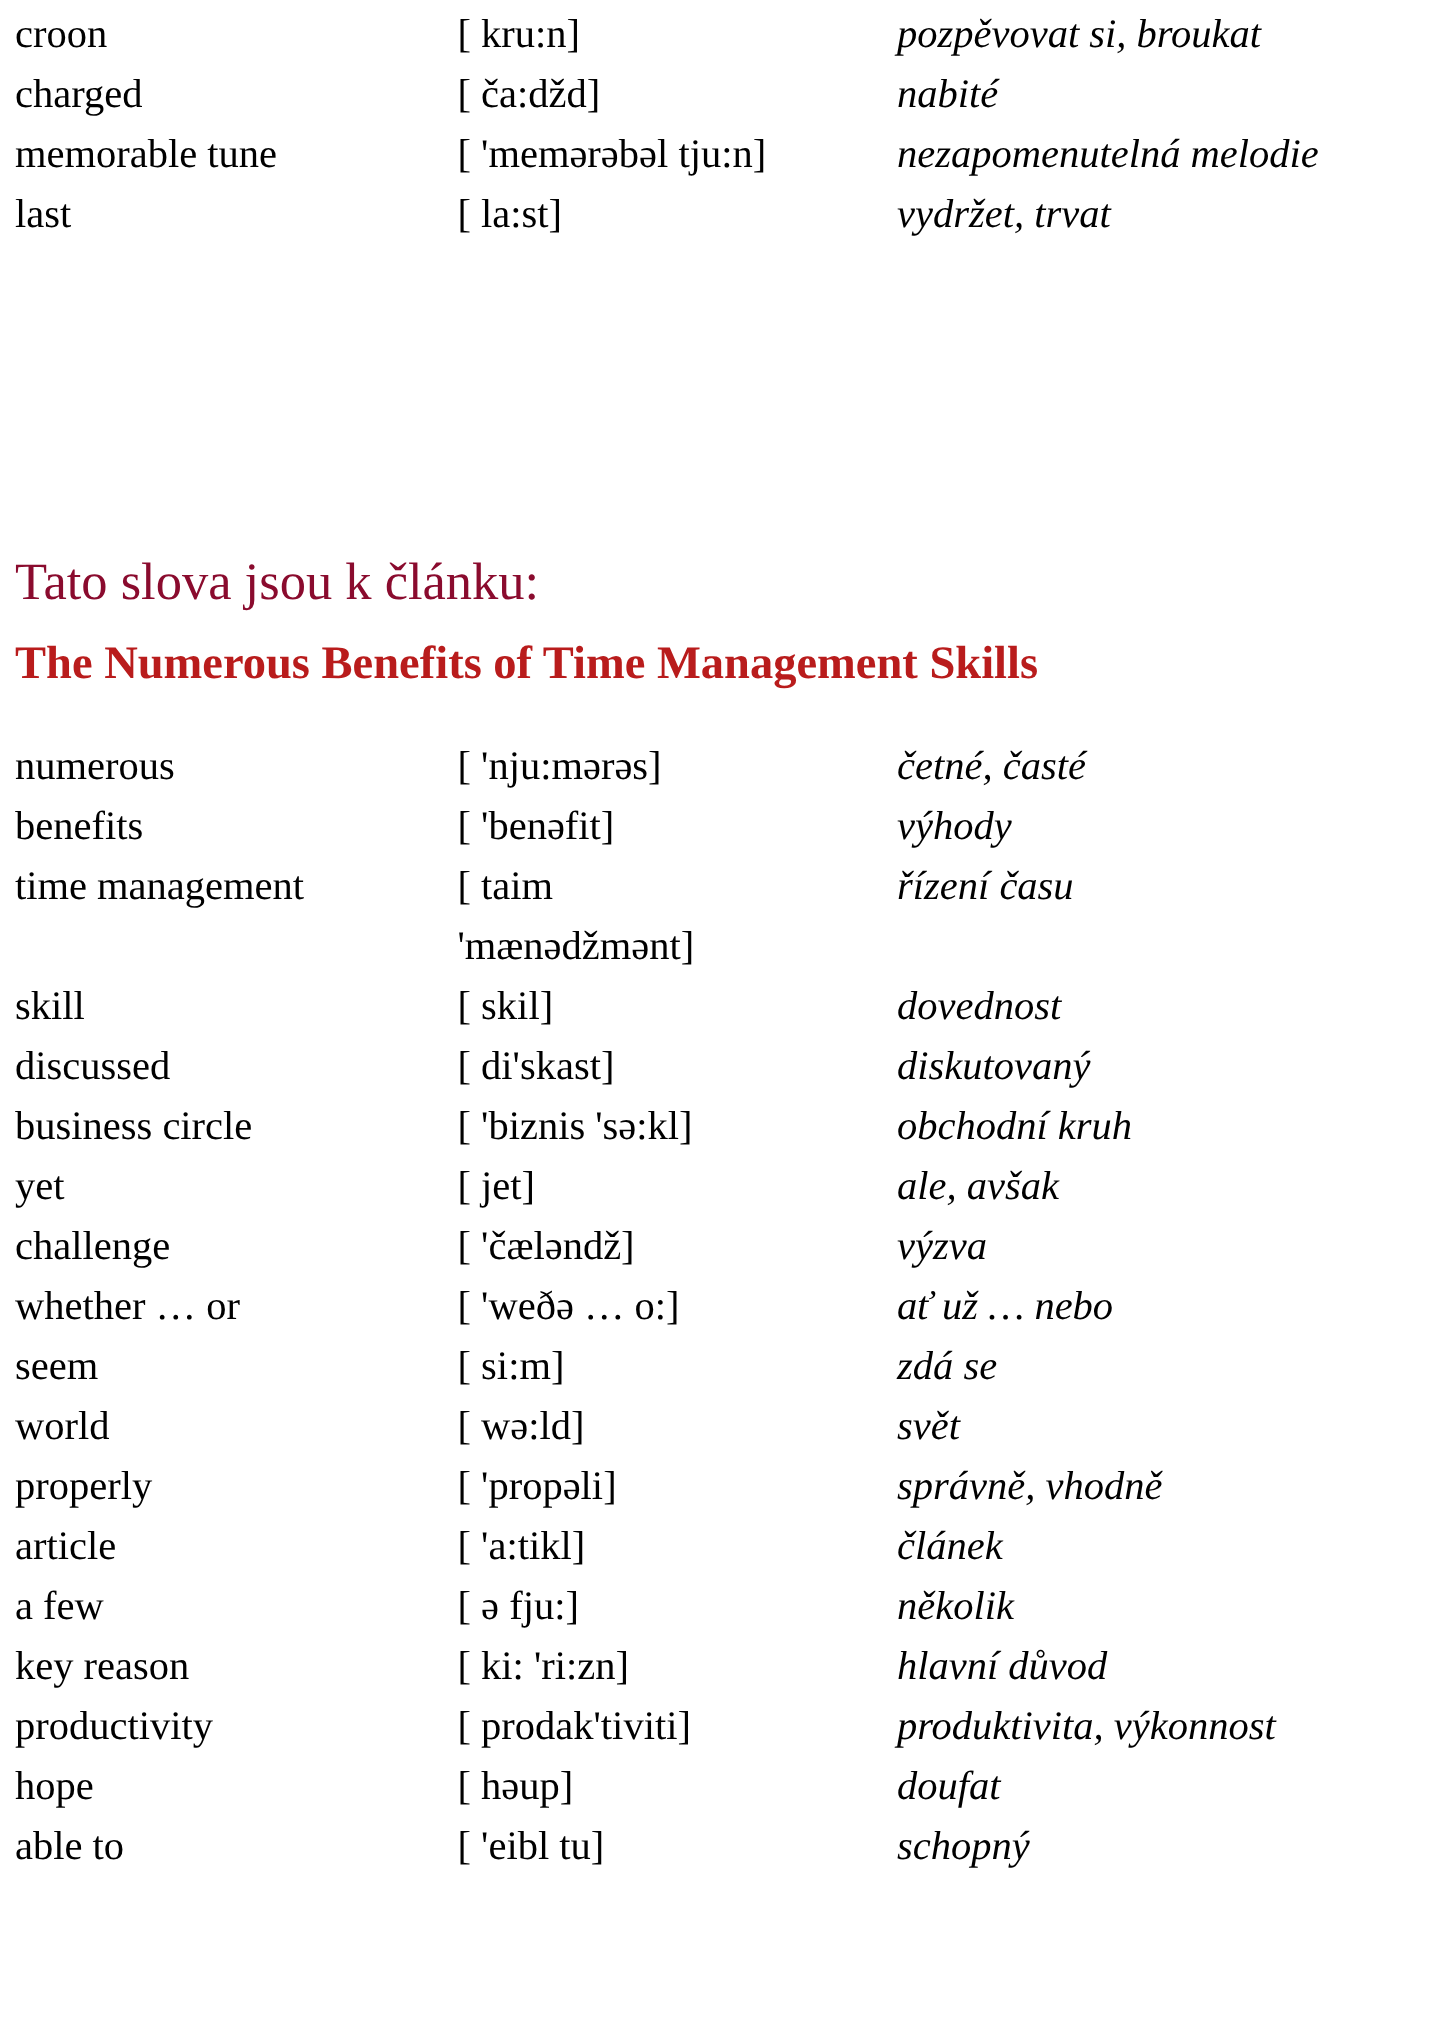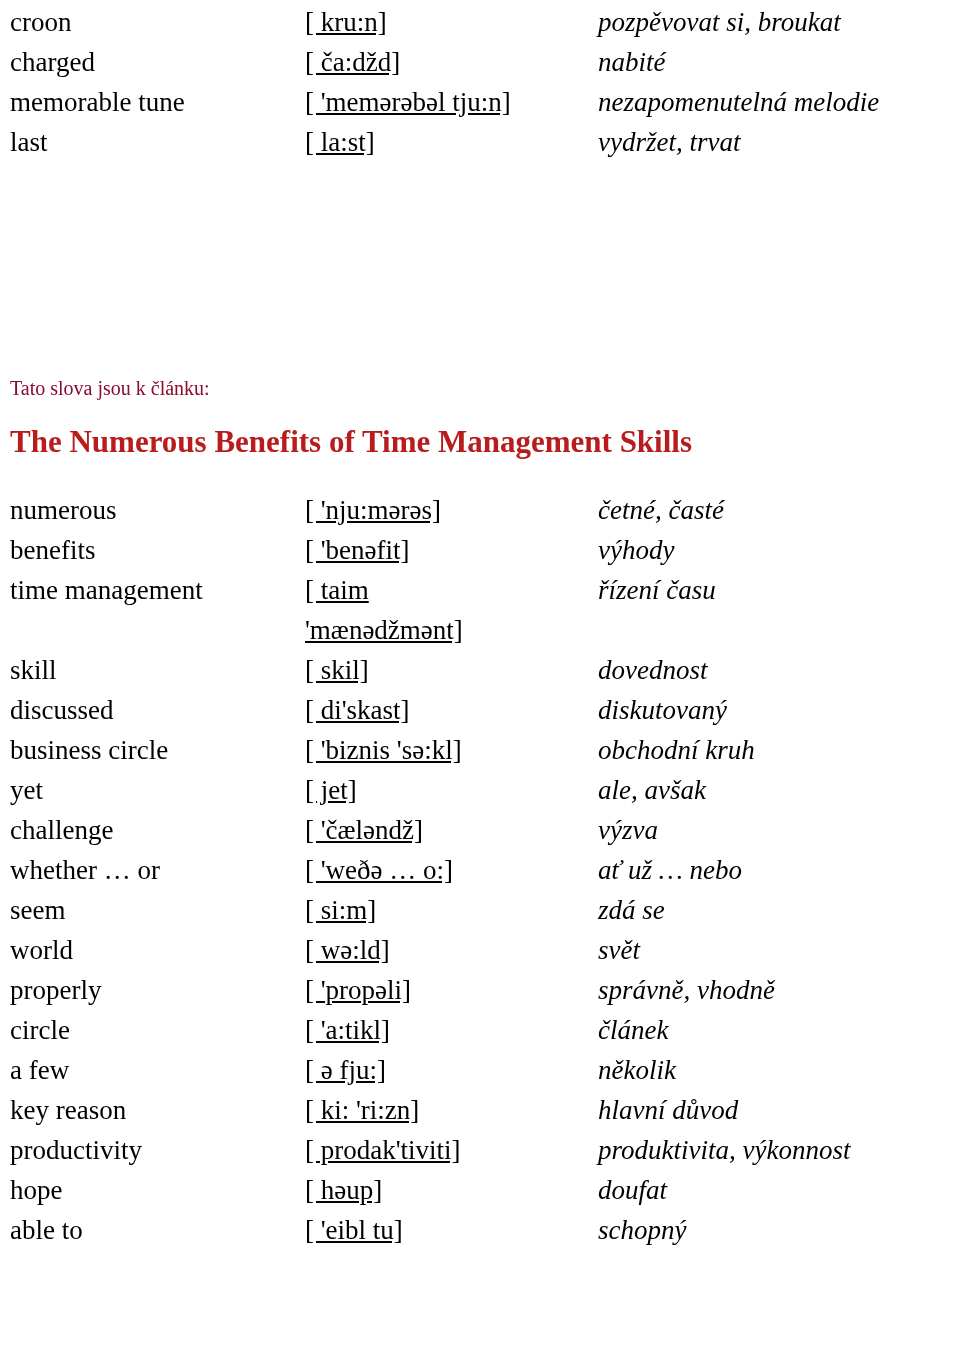--- a/index.html
+++ b/index.html
@@ -35,37 +35,37 @@
     height: 40px;
   }
   .vocab-table td {
     vertical-align: top;
     padding: 0;
     font-size: 27px;
     line-height: 40px;
     white-space: pre-wrap;
   }
   .col-term   { width: 295px; padding-left: 10px !important; }
-  .col-ipa    { width: 293px; text-decoration: underline; }
+  .col-ipa    { width: 293px; }
   .col-trans  { width: 362px; font-style: italic; }
 
   
   .block-top {
     position: absolute;
     left: 0;
     top: 2px;
     width: 960px;
   }
 
   
   .intro-line {
     position: absolute;
     left: 10px;
     top: 370px;
-    font-size: 20px;
+    font-size: 35px;
     line-height: 36px;
     color: #8a0b2e;
     white-space: nowrap;
   }
 
   
   .article-heading {
     position: absolute;
     left: 10px;
     top: 422px;
@@ -197,21 +197,21 @@
           <td class="col-trans">svět</td>
         </tr>
 
         <tr>
           <td class="col-term">properly</td>
           <td class="col-ipa">[ 'propəli]</td>
           <td class="col-trans">správně, vhodně</td>
         </tr>
 
         <tr>
-          <td class="col-term">circle</td>
+          <td class="col-term">article</td>
           <td class="col-ipa">[ 'a:tikl]</td>
           <td class="col-trans">článek</td>
         </tr>
 
         <tr>
           <td class="col-term">a few</td>
           <td class="col-ipa">[ ə fju:]</td>
           <td class="col-trans">několik</td>
         </tr>
 

